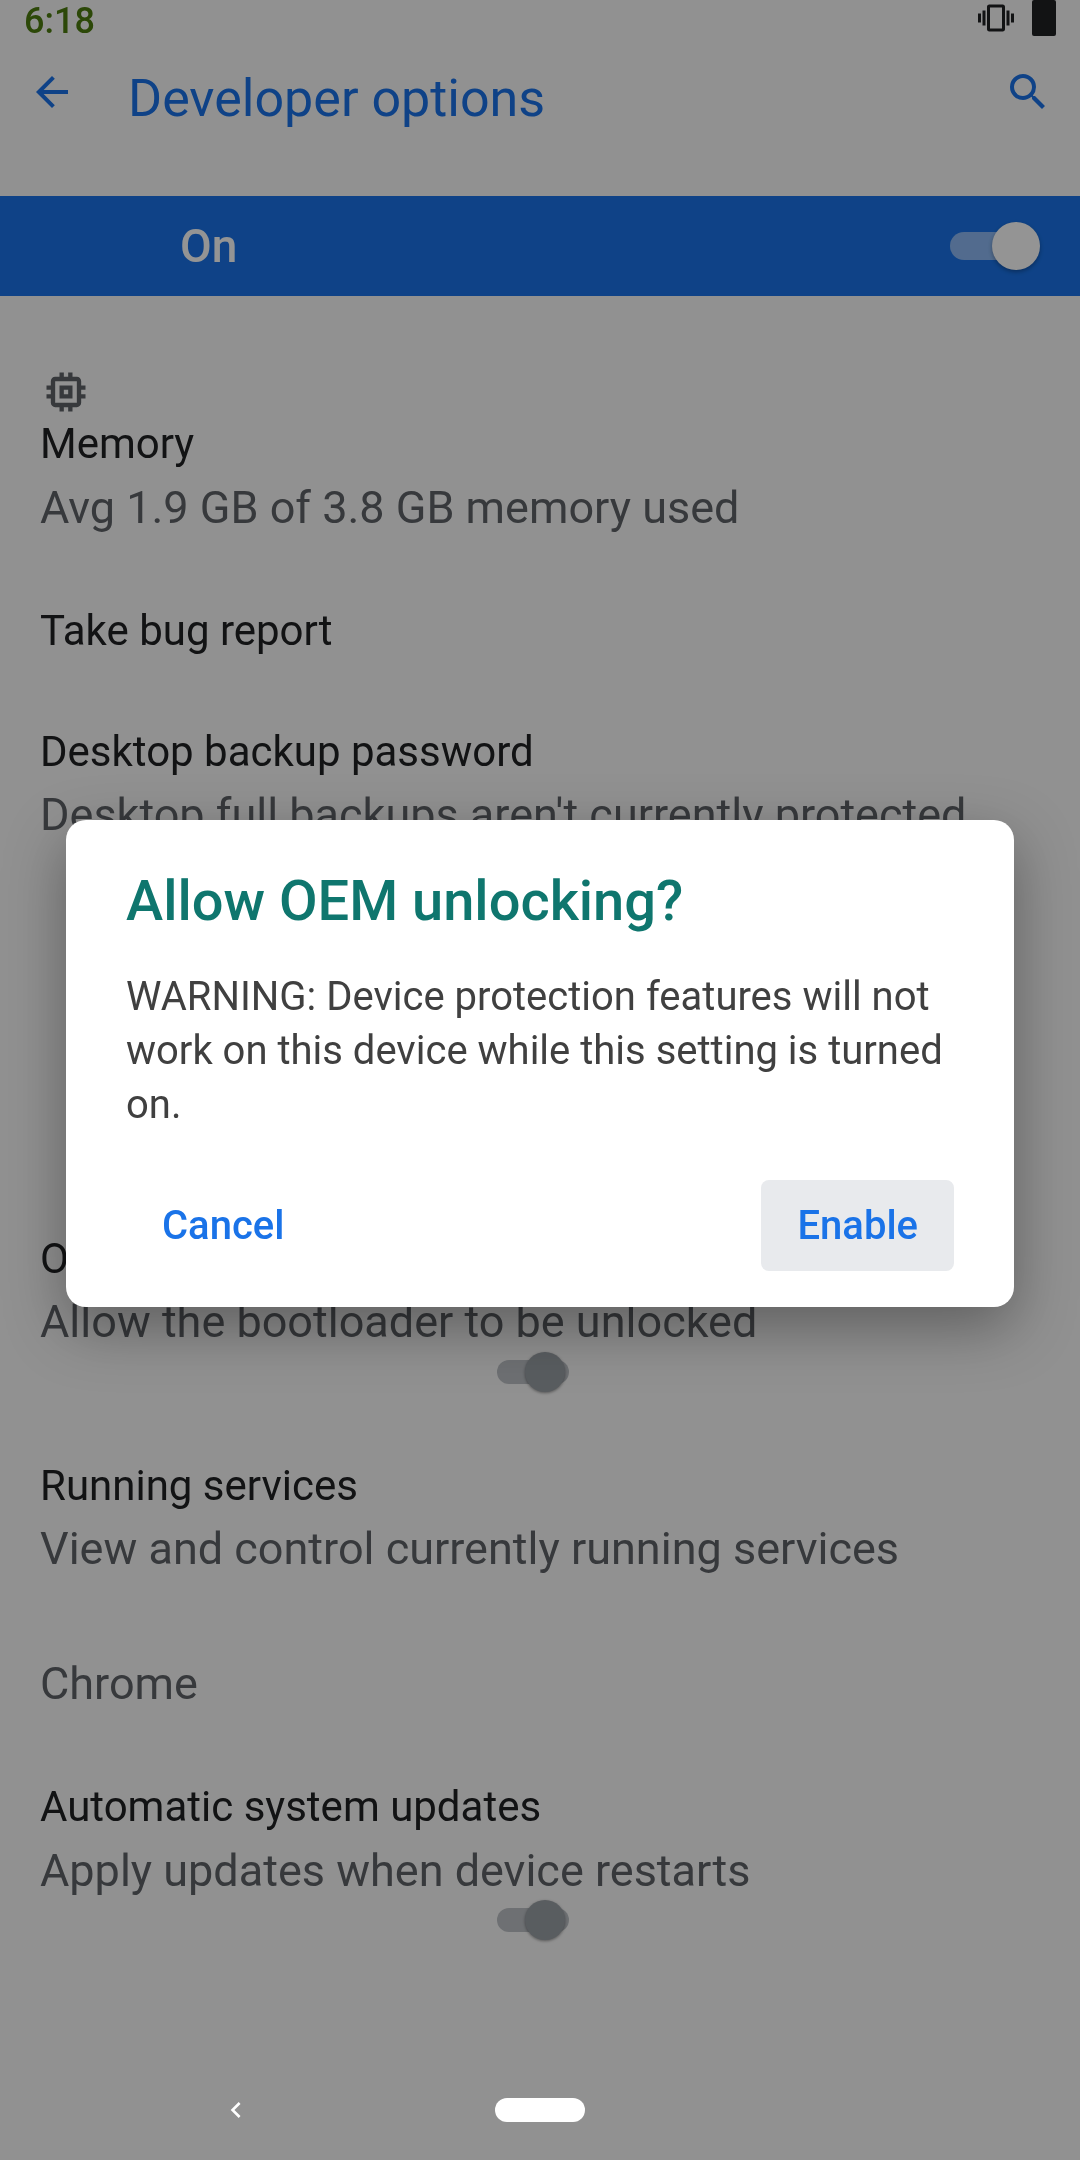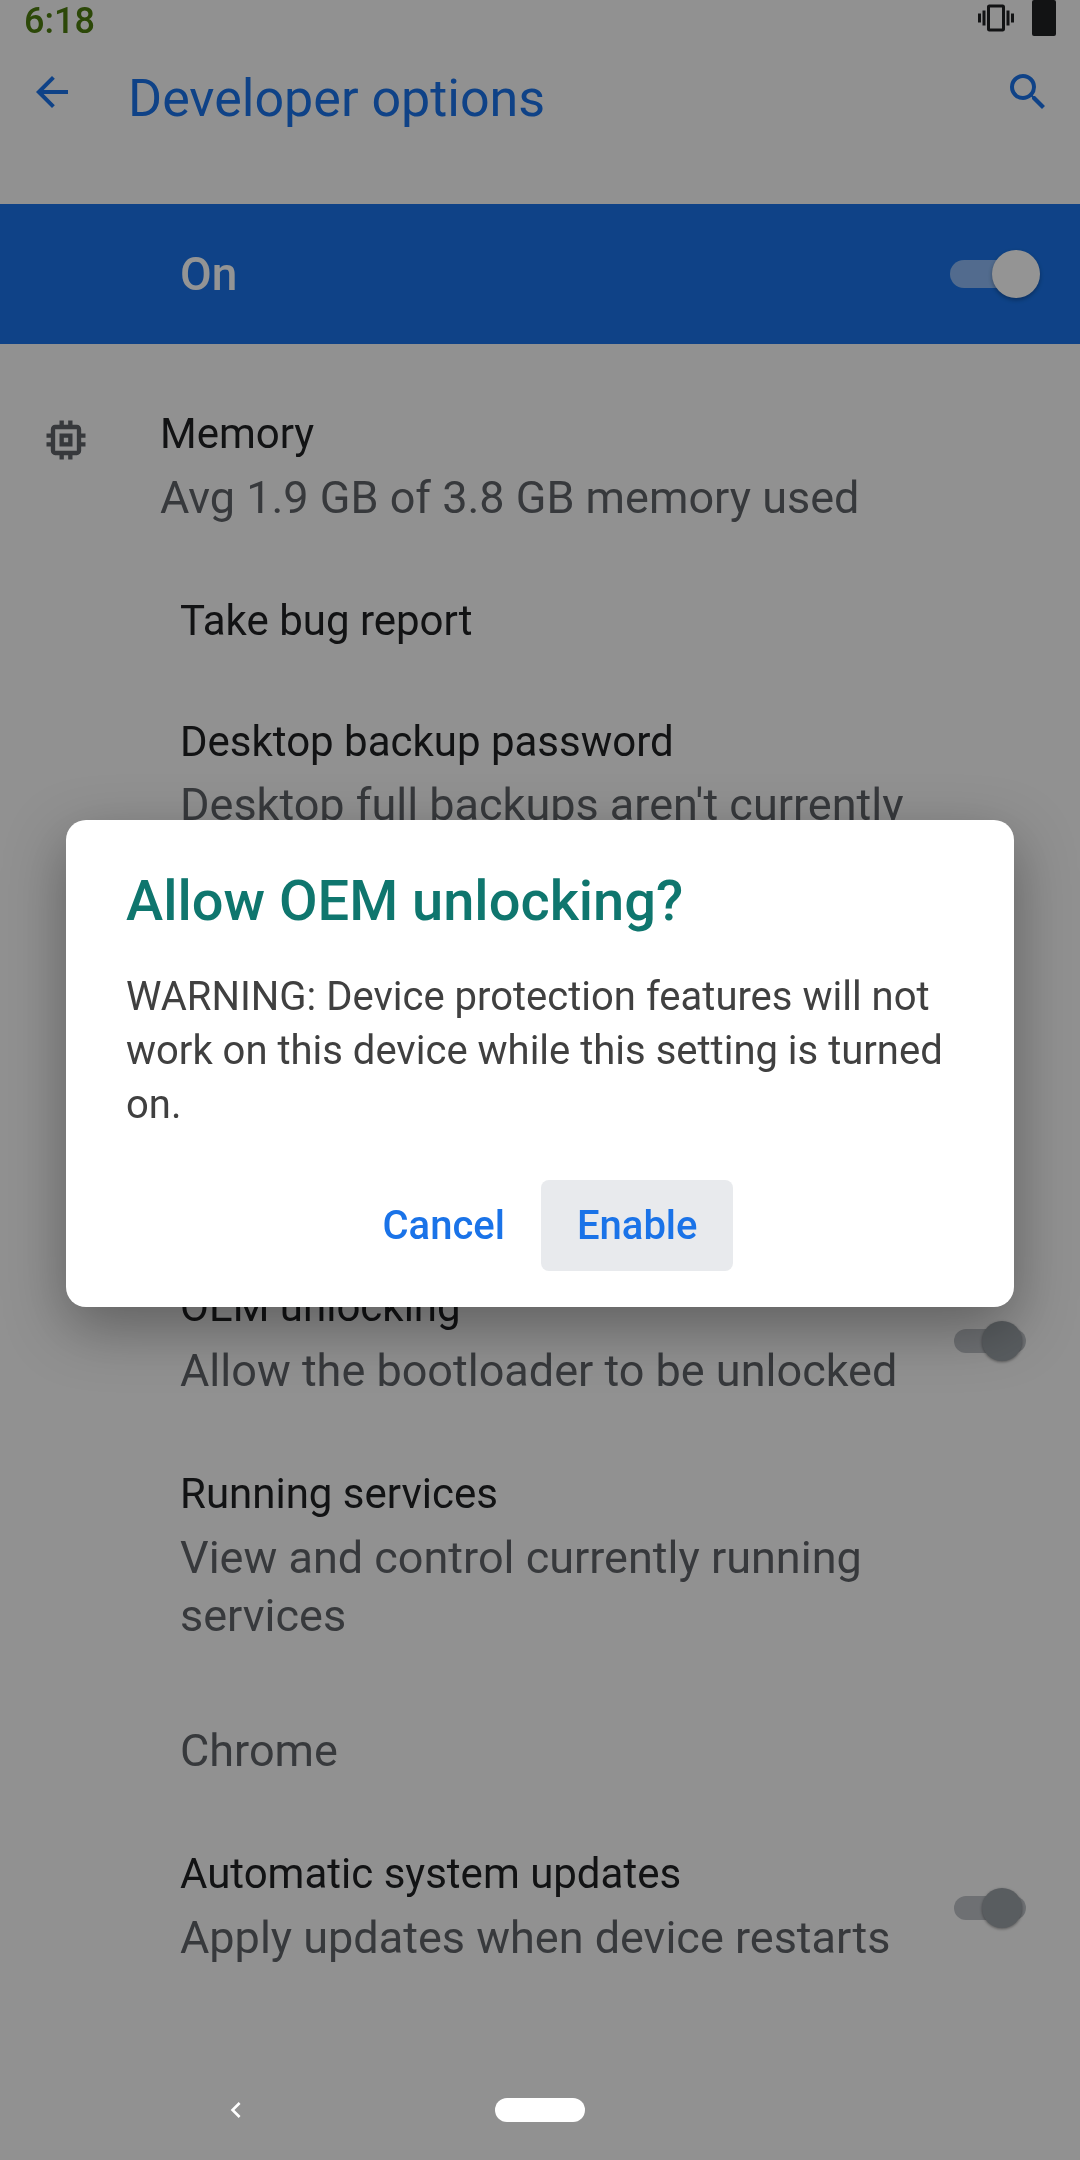--- a/index.html
+++ b/index.html
@@ -20,33 +20,33 @@
   
   .app-bar {
     height: 128px; display: flex; align-items: flex-start; padding: 0 28px; gap: 52px;
   }
   .back-arrow { width: 48px; height: 48px; color: #1a73e8; }
   .app-title { font-size: 52px; color: #1a73e8; font-weight: 400; flex:1; }
   .search-icon { width: 48px; height: 48px; color: #1a73e8; }
 
   
   .master-row {
-    height: 140px; background: #1a73e8; color: #fff; display:flex; align-items:center;
-    padding: 0 40px 0 180px; justify-content: space-between; margin-top: 8px;
+    height: 100px; background: #1a73e8; color: #fff; display:flex; align-items:center;
+    padding: 0 40px 0 180px; justify-content: space-between;
   }
   .master-label { font-size: 46px; font-weight:500; }
   .master-switch {
     width: 90px; height: 48px; position: relative;
   }
   .master-switch .track { position:absolute; top:10px; left:0; width:80px; height:28px; background:rgba(255,255,255,.5); border-radius:14px; }
   .master-switch .thumb { position:absolute; top:0; right:0; width:48px; height:48px; background:#fff; border-radius:50%; box-shadow:0 2px 4px rgba(0,0,0,.3); }
 
   
   .list { padding-top: 30px; }
-  .row { display:flex; align-items:flex-start; padding: 34px 36px 34px 40px; min-height: 120px; }
+  .row { display:flex; align-items:flex-start; padding: 34px 36px 34px 40px; min-height: 120px; flex-direction: column; }
   .row-icon { width: 120px; flex-shrink:0; display:flex; justify-content:flex-start; padding-top:6px; }
   .row-icon-spacer { width: 140px; flex-shrink:0; }
   .row-text { flex:1; padding-right: 20px; }
   .row-title { font-size: 42px; color:#202124; line-height:1.25; }
   .row-sub { font-size: 45px; color:#5f6368; margin-top:8px; line-height:1.3; }
   .row-toggle { width: 90px; flex-shrink:0; align-self:center; position:relative; height:40px; }
   .row-toggle .track { position:absolute; top:8px; left:0; width:72px; height:24px; background:#bdc1c6; border-radius:12px; }
   .row-toggle .thumb-off { position:absolute; top:0; left:0; width:40px; height:40px; background:#fff; border-radius:50%; box-shadow:0 1px 3px rgba(0,0,0,.4); }
   .row-toggle.grey .thumb-off { background:#9aa0a6; }
 
@@ -66,21 +66,21 @@
   }
 
   
   .dialog {
     position:absolute; left:66px; right:66px; top:820px;
     background:#fff; border-radius:20px; padding: 48px 60px 36px 60px;
     box-shadow: 0 20px 60px rgba(0,0,0,.35);
   }
   .dialog-title { font-size: 56px; color:#0f766e; font-weight:500; margin-bottom: 36px; font-family: 'Google Sans', Roboto, sans-serif; }
   .dialog-body { font-size: 40px; color:#404040; line-height:1.35; }
-  .dialog-actions { display:flex; justify-content:center; margin-top: 48px; }
+  .dialog-actions { display:flex; justify-content:space-between; margin-top: 48px; }
   .dialog-btn { font-size:40px; color:#1a73e8; padding: 22px 36px; border-radius:8px; font-weight:500; }
   .dialog-btn.primary { background:#e8eaed; }
 
   svg { display:block; }
 </style>
 </head>
 <body>
 
 <div class="status-bar">
   <div class="status-time">6:18</div>

